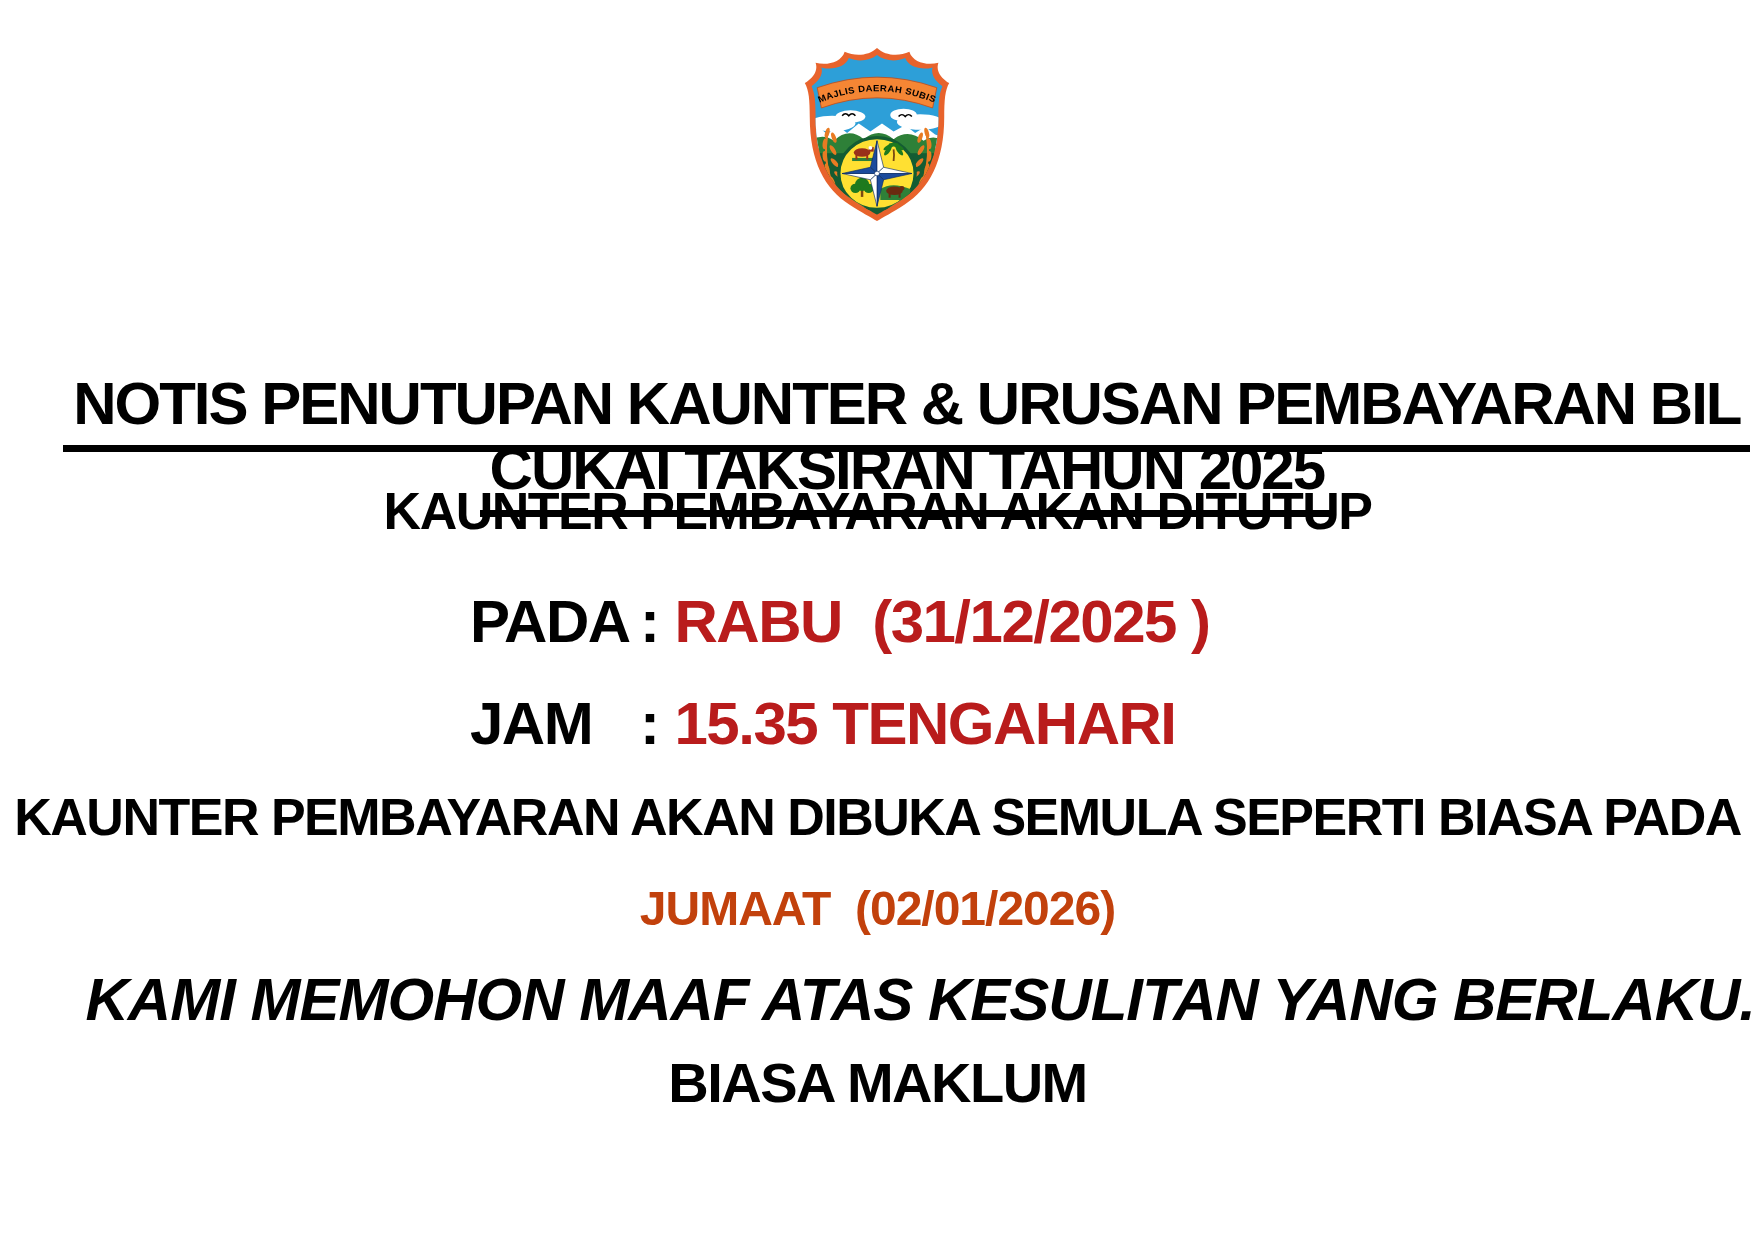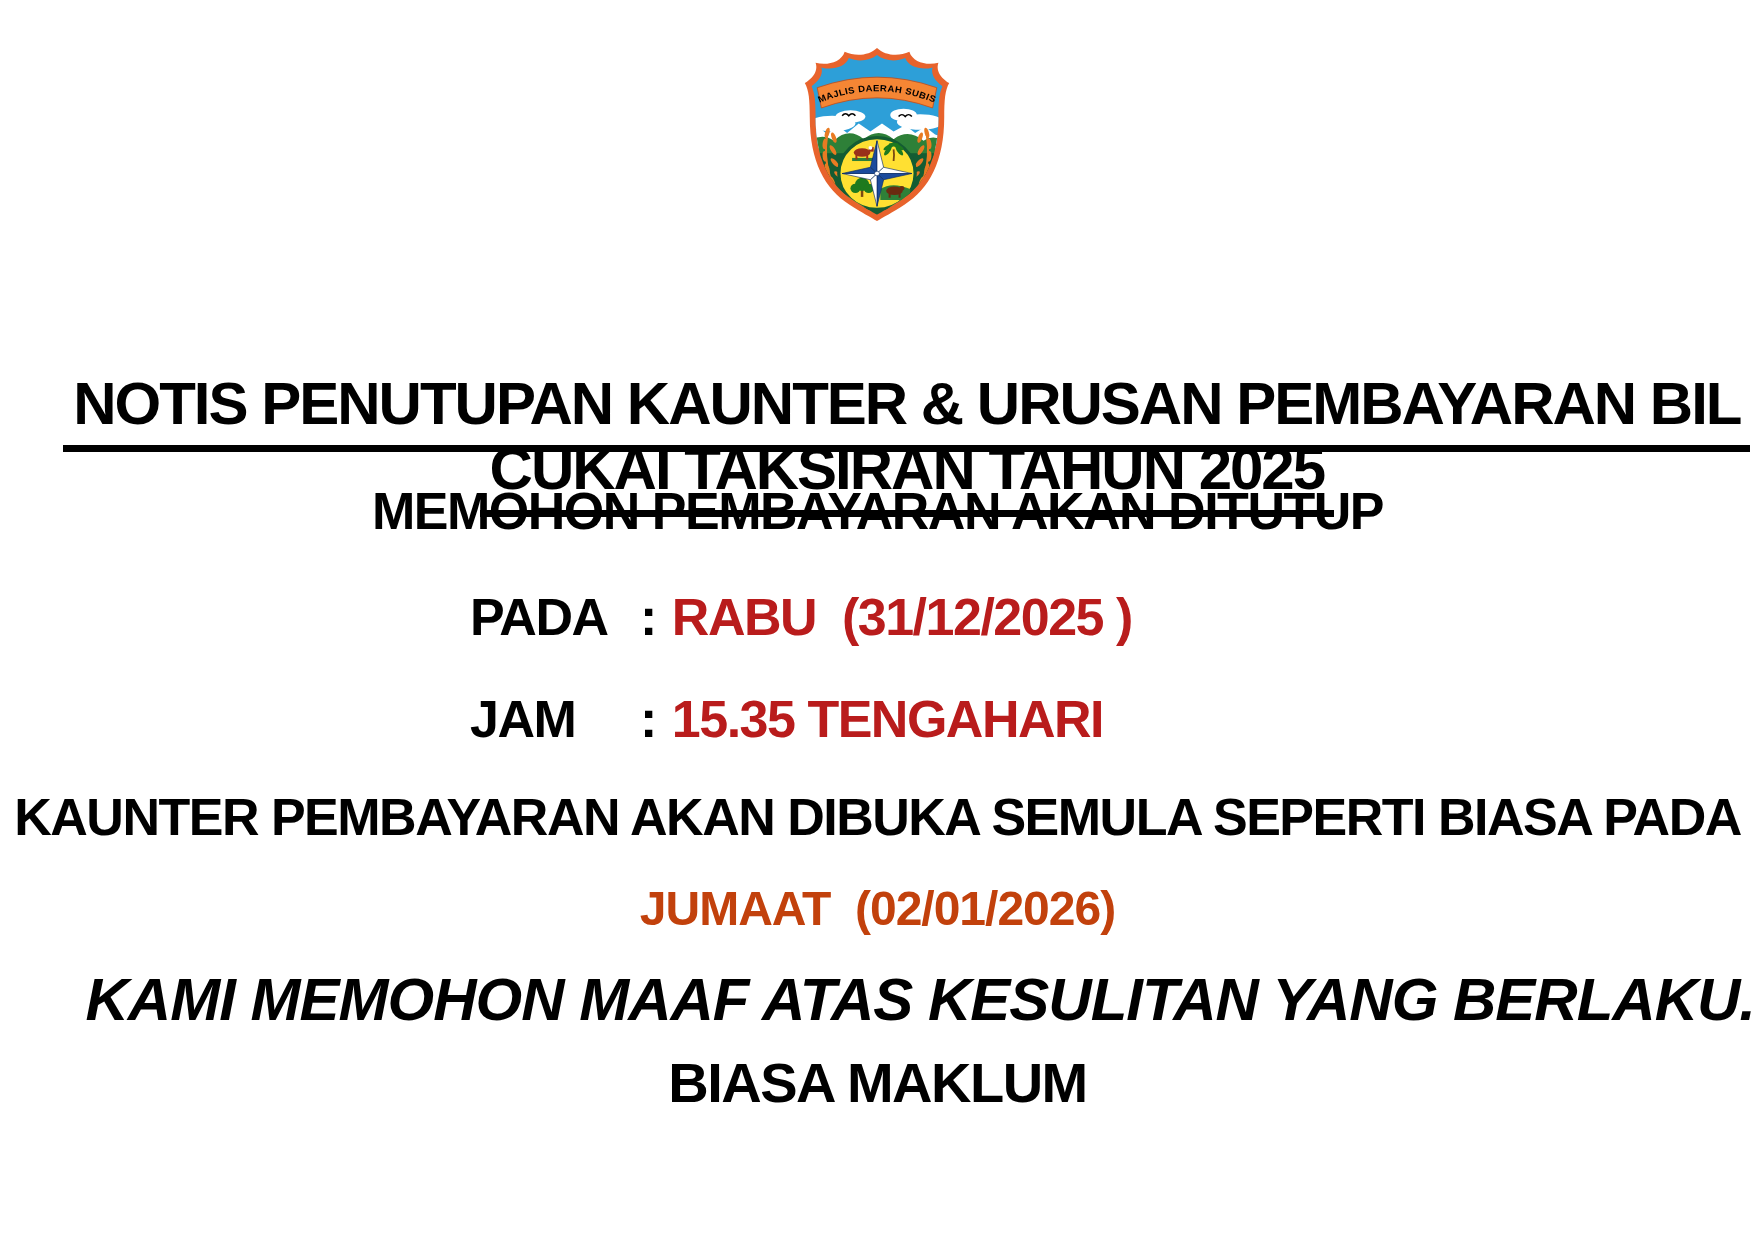--- a/index.html
+++ b/index.html
@@ -38,21 +38,21 @@
     padding:0 10px 10px 10px;
   }
   .body-line{
     font-size:52px;
     letter-spacing:-1.5px;
   }
   .kv{
     position:absolute;
     left:470px;
     display:flex;
-    font-size:52px;
+    font-size:60px;
     letter-spacing:-1.5px;
     line-height:1.05;
     white-space:pre;
   }
   .kv .label{display:inline-block;width:170px;}
   .kv .sep{display:inline-block;margin-right:16px;}
   .red{color:#b91c1c;}
   .blue{color:#c2410c;}
   .reopen-date{font-size:48px;letter-spacing:-1px;}
   .apology{font-size:60px;font-style:italic;letter-spacing:-1px;text-align:right;}
@@ -166,21 +166,21 @@
     </g>
   </svg>
 
   <div class="line title" style="top:309px;">
     <span class="u">NOTIS PENUTUPAN KAUNTER &amp; URUSAN PEMBAYARAN BIL</span>
   </div>
   <div class="line title" style="top:374px;">
     <span class="u">CUKAI TAKSIRAN TAHUN 2025</span>
   </div>
 
-  <div class="line body-line" style="top:484px;">MEMOHON PEMBAYARAN AKAN DITUTUP</div>
+  <div class="line body-line" style="top:484px;">KAUNTER PEMBAYARAN AKAN DITUTUP</div>
 
   <div class="kv" style="top:590px;">
     <span class="label">PADA</span>
     <span class="sep">:</span>
     <span class="red">RABU  (31/12/2025 )</span>
   </div>
 
   <div class="kv" style="top:692px;">
     <span class="label">JAM</span>
     <span class="sep">:</span>

